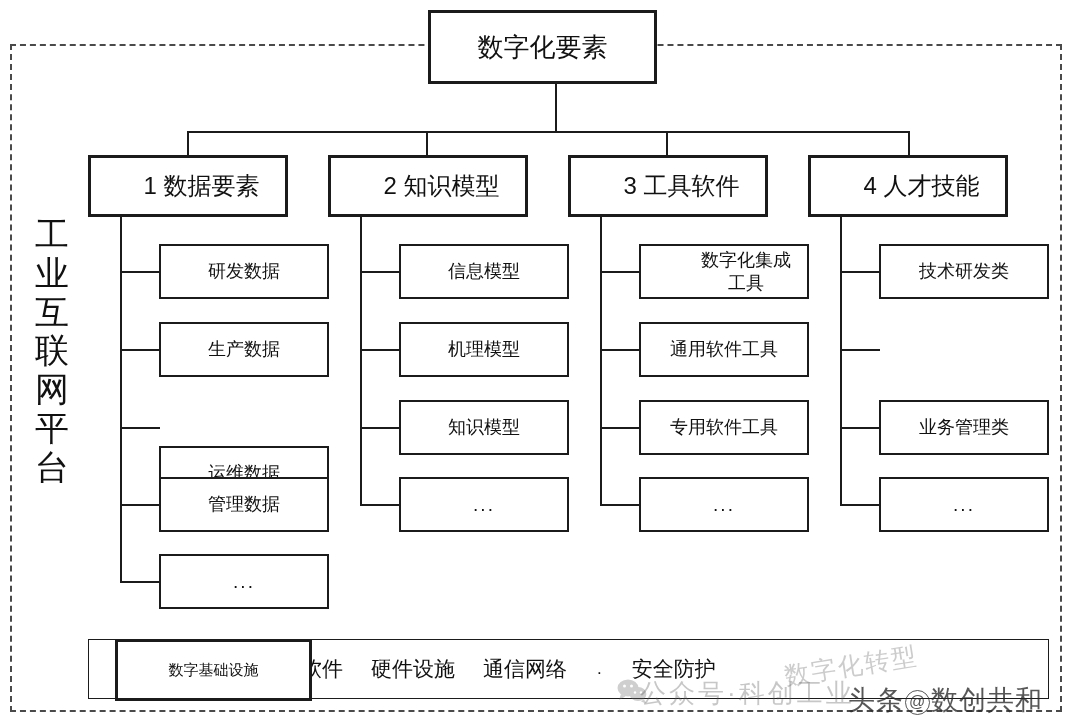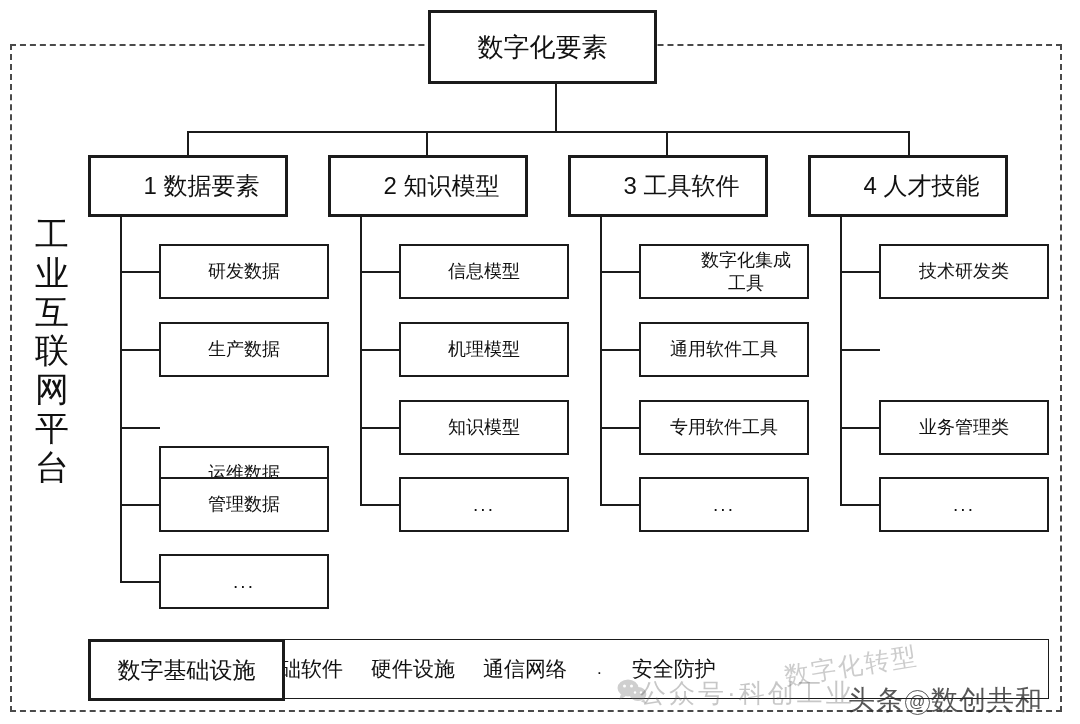--- a/index.html
+++ b/index.html
@@ -72,23 +72,24 @@
   .box-leaf {
     font-size: 18px;
     border-width: 2.5px;
     line-height: 1.25;
   }
   .box-leaf.ellipsis {
     font-size: 19px;
     letter-spacing: 2px;
   }
   .box-infra-label {
-    font-size: 23px;
+    font-size: 15px;
     border-width: 3px;
     z-index: 5;
+    margin-left: 27px;
   }
   .infra-strip {
     position: absolute;
     box-sizing: border-box;
     background: #ffffff;
     border: 1.5px solid #1b1b1b;
     display: flex;
     align-items: center;
     z-index: 2;
   }

